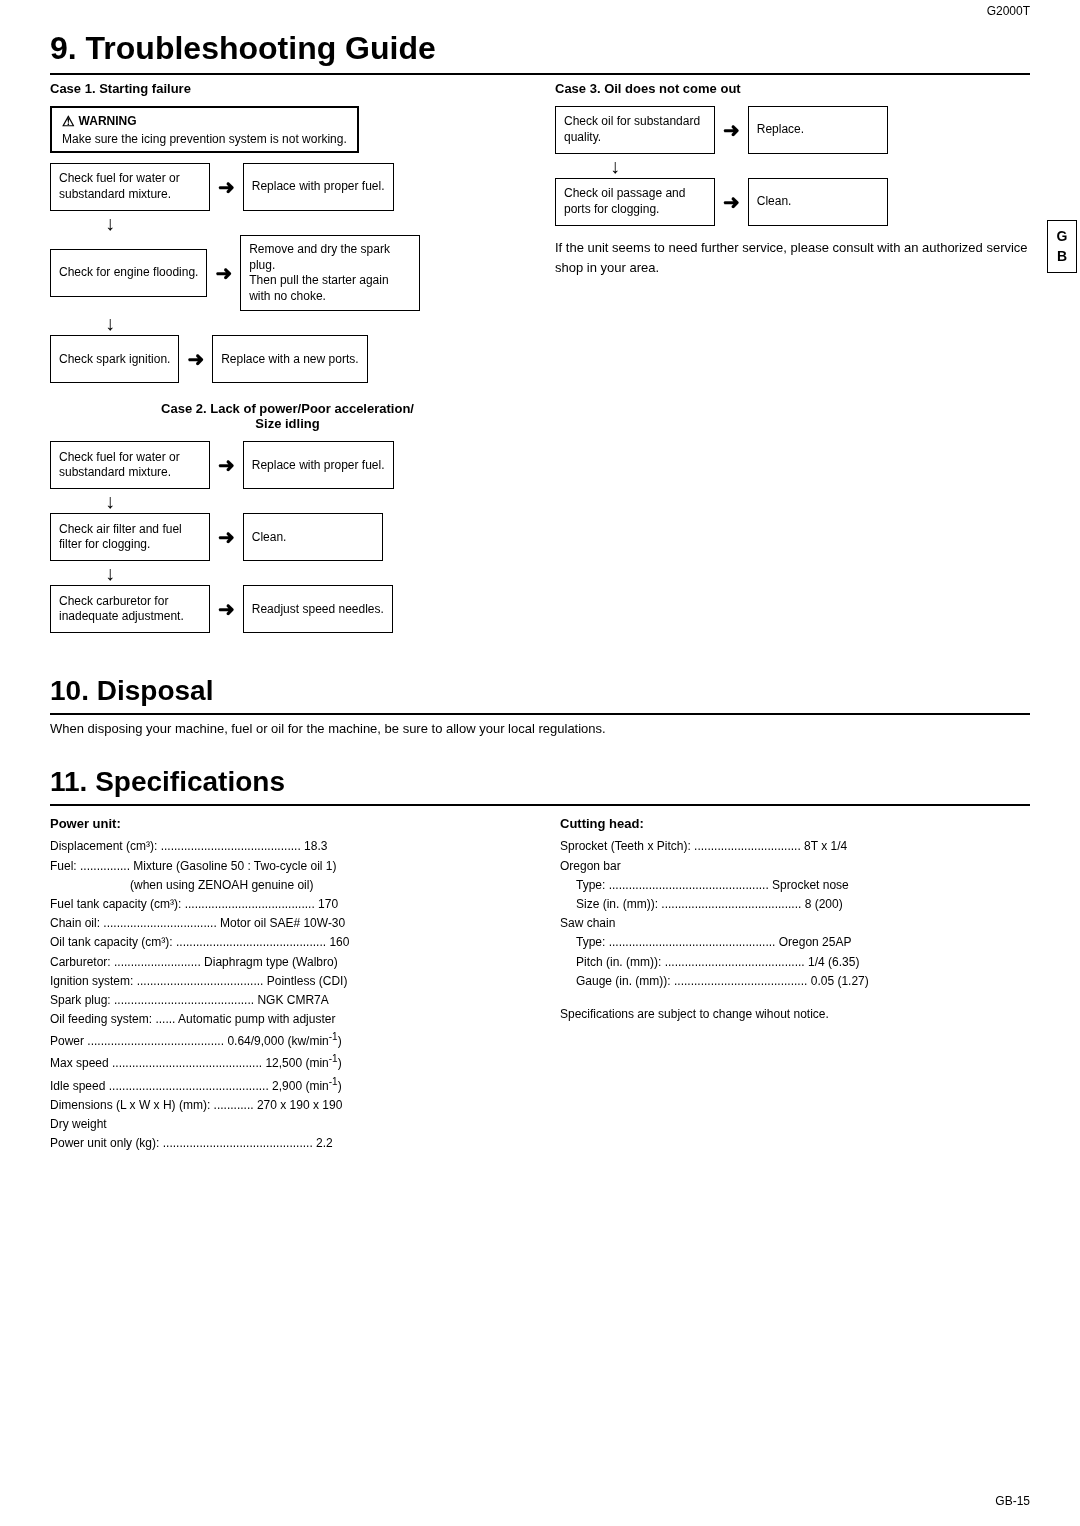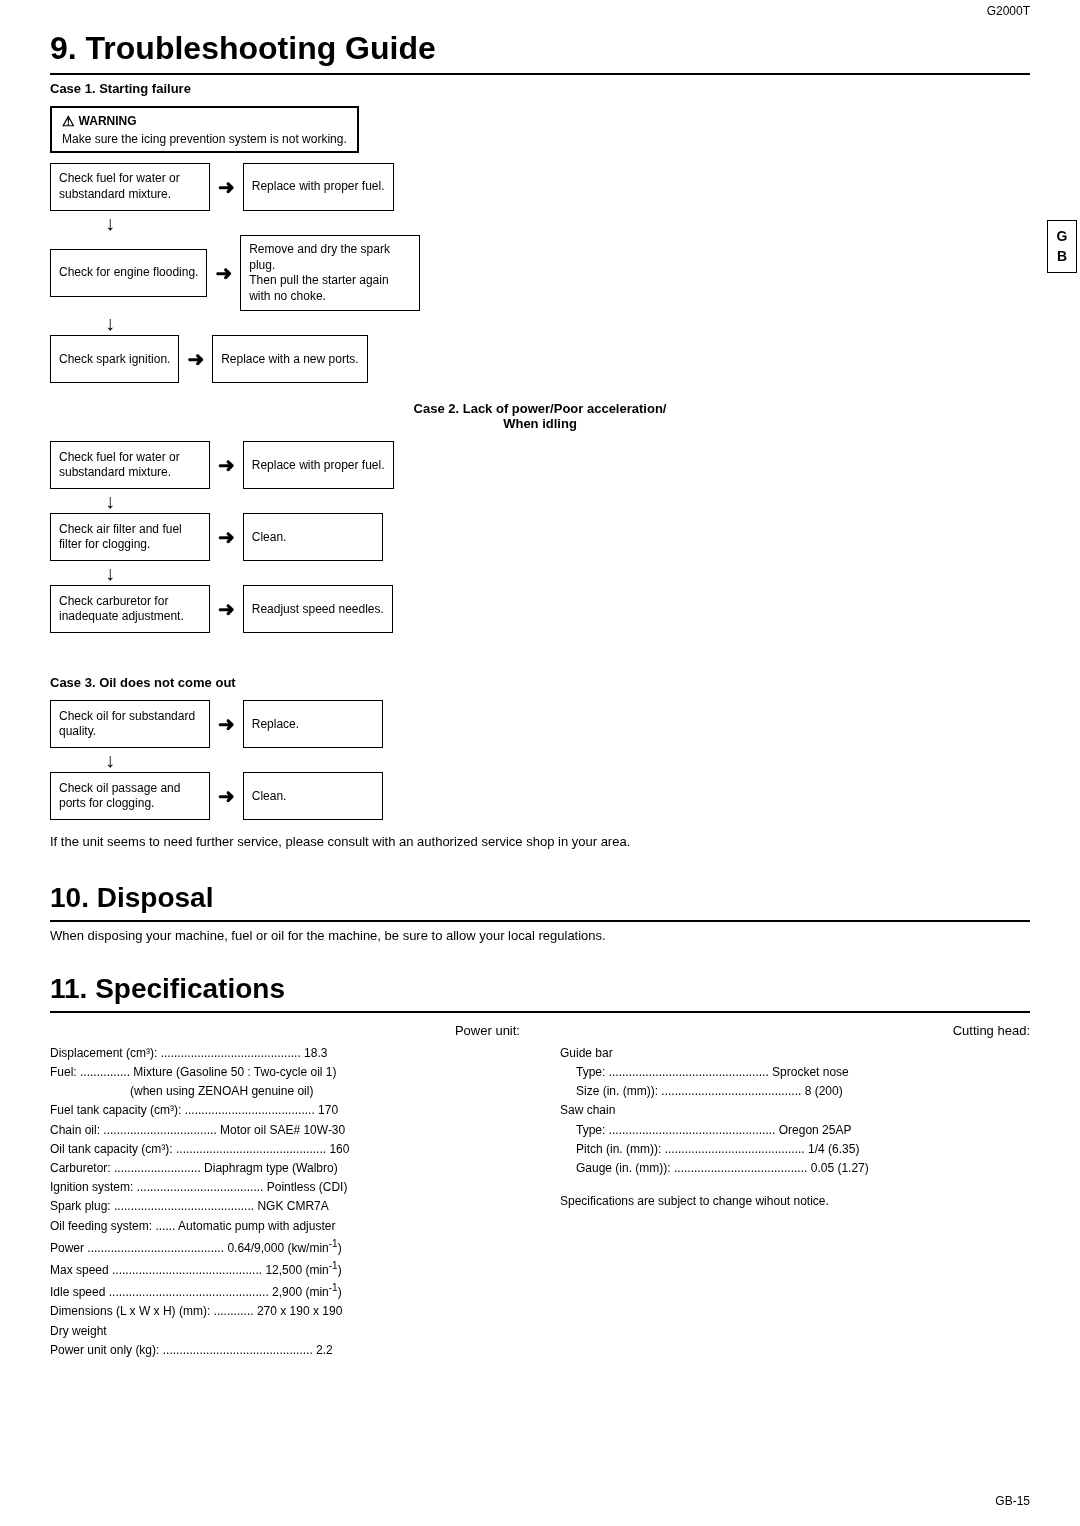--- a/index.html
+++ b/index.html
@@ -60,21 +60,20 @@
       margin-top: 30px;
     }
     .section-intro {
       font-size: 13px;
       margin-bottom: 14px;
       margin-top: 6px;
     }
     .two-col {
       display: flex;
       gap: 30px;
-      flex-direction: column;
     }
     .col-left { flex: 1; }
     .col-right { flex: 1; }
     .case-title {
       font-weight: bold;
       font-size: 13px;
       margin-bottom: 10px;
     }
     .warning-box {
       border: 2px solid #000;
@@ -149,24 +148,23 @@
     
     .specs-section {
       margin-top: 10px;
     }
     .specs-two-col {
       display: flex;
       gap: 40px;
     }
     .specs-col { flex: 1; }
     .specs-heading {
-      font-weight: normal;
+      font-weight: bold;
       font-size: 13px;
       margin-bottom: 6px;
-      text-align: right;
     }
     .spec-line-wrap {
       font-size: 12px;
       line-height: 1.6;
     }
     .specs-note {
       font-size: 12px;
       margin-top: 16px;
     }
   </style>
@@ -213,21 +211,21 @@
       <div class="flow-row">
         <div class="flow-box">Check spark ignition.</div>
         <div class="flow-arrow">➜</div>
         <div class="flow-box flow-box-wide">Replace with a new ports.</div>
       </div>
     </div>
 
     
     <div class="case2-title">
       <span>Case 2.  Lack of power/Poor acceleration/</span><br>
-      <span>When idling</span>
+      <span>Size idling</span>
     </div>
 
     <div class="flow-group">
       <div class="flow-row">
         <div class="flow-box">Check fuel for water or substandard mix­ture.</div>
         <div class="flow-arrow">➜</div>
         <div class="flow-box flow-box-wide">Replace with proper fuel.</div>
       </div>
       <div class="flow-down">↓</div>
       <div class="flow-row">
@@ -290,21 +288,22 @@
       <div class="spec-line-wrap">Idle speed ................................................ 2,900 (min<sup>-1</sup>)</div>
       <div class="spec-line-wrap">Dimensions (L x W x H) (mm): ............ 270 x 190 x 190</div>
       <div class="spec-line-wrap">Dry weight</div>
       <div class="spec-line-wrap">Power unit only (kg): ............................................. 2.2</div>
     </div>
   </div>
 
   <div class="specs-col">
     <div class="specs-heading">Cutting head:</div>
     <div>
-      <div class="spec-line-wrap">Guide bar</div>
+      <div class="spec-line-wrap">Sprocket (Teeth x Pitch): ................................ 8T x 1/4</div>
+      <div class="spec-line-wrap">Oregon bar</div>
       <div class="spec-line-wrap" style="padding-left:16px;">Type: ................................................ Sprocket nose</div>
       <div class="spec-line-wrap" style="padding-left:16px;">Size (in. (mm)): .......................................... 8 (200)</div>
       <div class="spec-line-wrap">Saw chain</div>
       <div class="spec-line-wrap" style="padding-left:16px;">Type: .................................................. Oregon 25AP</div>
       <div class="spec-line-wrap" style="padding-left:16px;">Pitch (in. (mm)): .......................................... 1/4 (6.35)</div>
       <div class="spec-line-wrap" style="padding-left:16px;">Gauge (in. (mm)): ........................................ 0.05 (1.27)</div>
     </div>
     <div class="specs-note">Specifications are subject to change wihout notice.</div>
   </div>
 </div>

